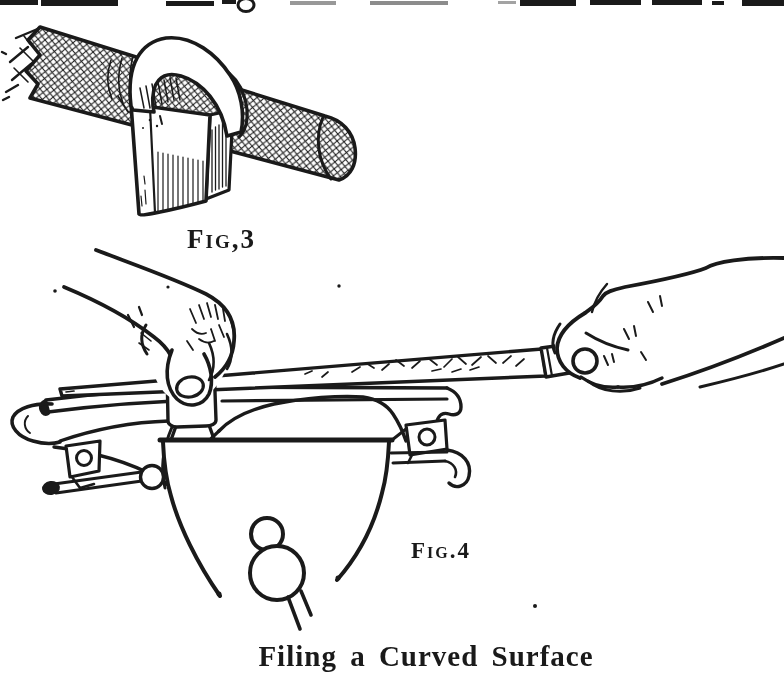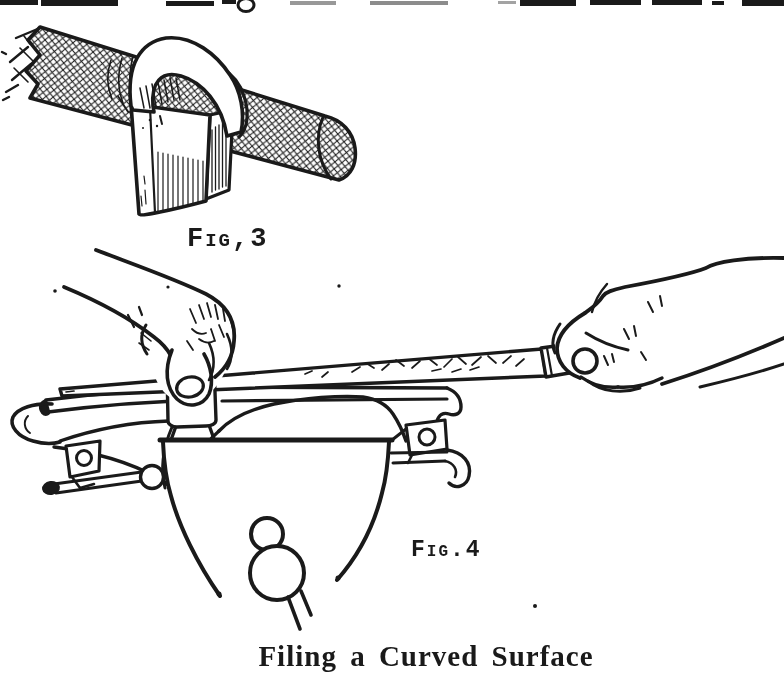--- a/index.html
+++ b/index.html
@@ -2,21 +2,21 @@
 <html><head>
 <meta charset="utf-8">
 <style>
   html,body{margin:0;padding:0;background:#ffffff;}
   .stage{
     position:relative;width:784px;height:680px;background:#ffffff;
     overflow:hidden;font-family:"Liberation Serif",serif;color:#1a1a1a;
   }
   .stage svg{position:absolute;left:0;top:0;}
   .fig-label{
-    position:absolute;font-family:Liberation Mono, monospace;font-weight:700;
+    position:absolute;font-family:Liberation Serif, serif;font-weight:700;
     font-variant:small-caps;color:#1a1a1a;line-height:1;white-space:nowrap;
   }
   .fig-label.f3{left:187px;top:226px;font-size:27px;letter-spacing:2px;}
   .fig-label.f4{left:411px;top:539px;font-size:23px;letter-spacing:2px;}
   .caption{
     position:absolute;left:0;top:640px;width:764px;text-align:center;
     font-family:"Liberation Serif",serif;font-weight:700;font-size:29px;
     letter-spacing:1px;word-spacing:5px;color:#1a1a1a;white-space:nowrap;padding-left:44px;
   }
 </style>

